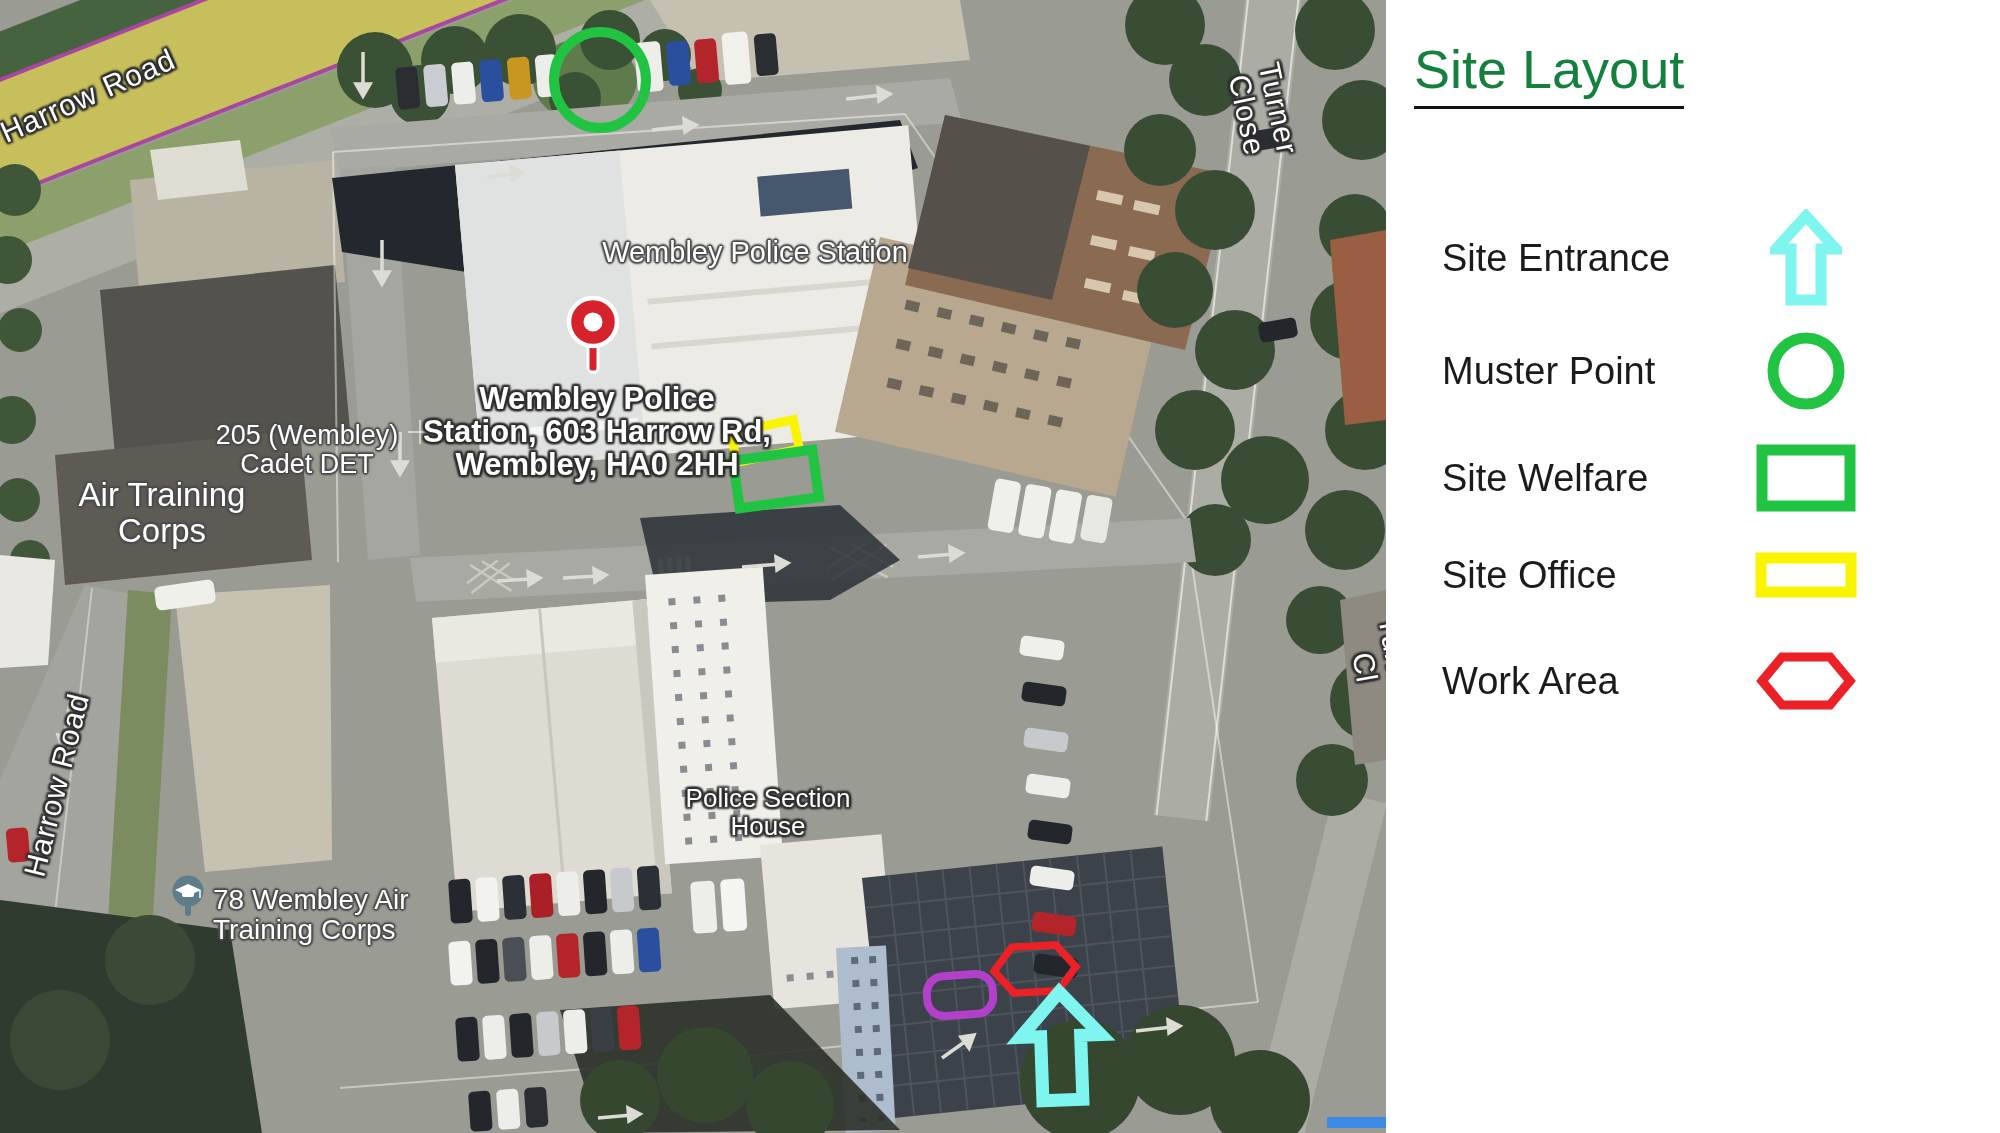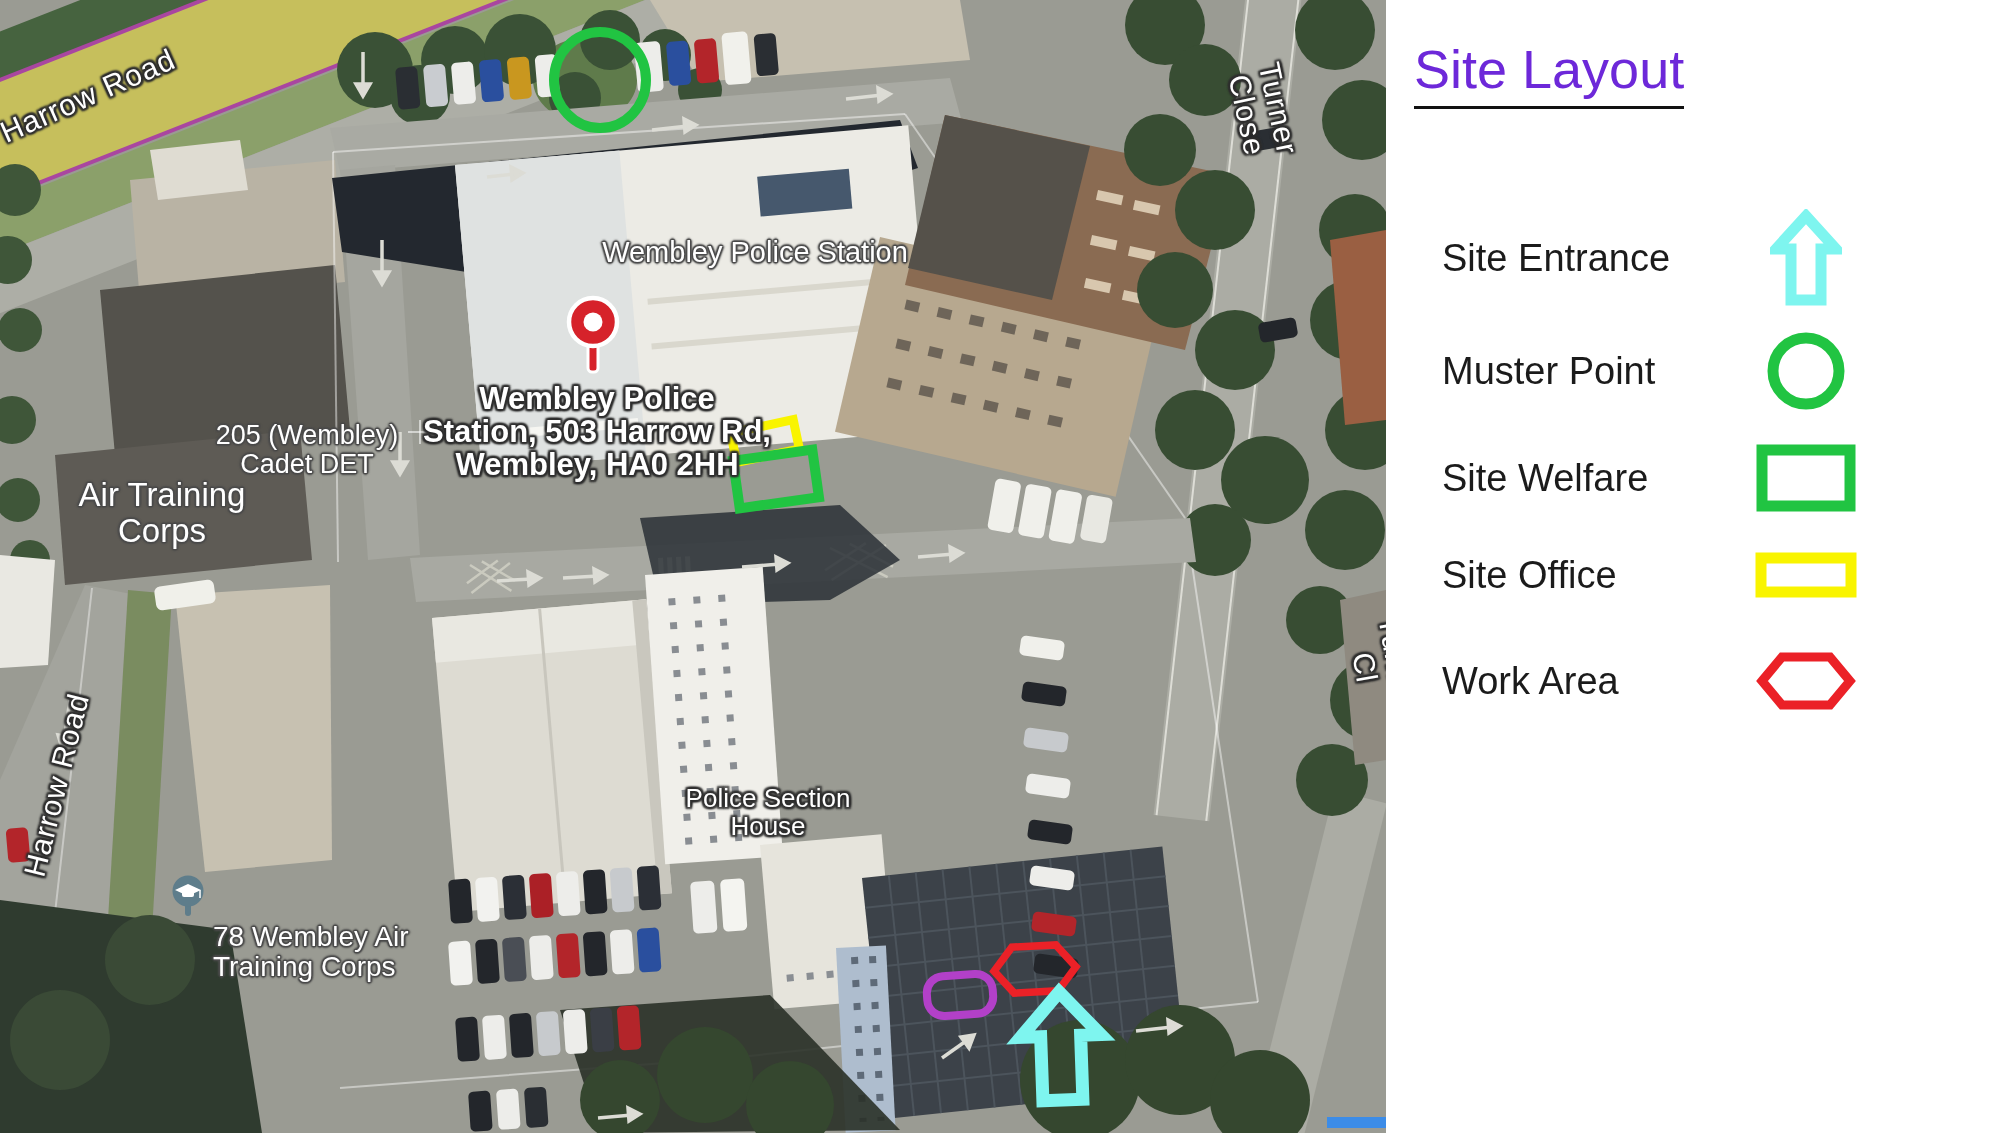--- a/index.html
+++ b/index.html
@@ -16,21 +16,21 @@
         2px 2px 2px #2e2e2e,-2px -2px 2px #2e2e2e,2px -2px 2px #2e2e2e,-2px 2px 2px #2e2e2e;}
   .lbl-roof{font-size:29px;font-weight:500;}
   .lbl-address{font-size:31px;font-weight:700;line-height:33px;}
   .lbl-cadet{font-size:27px;font-weight:500;}
   .lbl-atc{font-size:33px;font-weight:500;}
   .lbl-section{font-size:26px;font-weight:500;}
   .lbl-atc78{font-size:28px;font-weight:500;transform:translate(0,-50%);text-align:left;}
   .lbl-road{font-size:30px;font-weight:500;letter-spacing:1px;}
   
   .panel{position:absolute;left:1386px;top:0;width:614px;height:1133px;background:#fff;}
-  .panel-title{position:absolute;left:28px;top:38px;font-size:54px;font-weight:400;color:#6d28d9;
+  .panel-title{position:absolute;left:28px;top:38px;font-size:54px;font-weight:400;color:#15803d;
                border-bottom:3px solid #111;padding-bottom:6px;display:inline-block;}
   .legend-row{position:absolute;left:0;width:100%;height:110px;display:flex;align-items:center;padding-left:28px;}
   .legend-label{margin-left:28px;font-size:38px;color:#1b1b1b;}
   .legend-symbol{position:absolute;left:360px;width:120px;display:flex;align-items:center;justify-content:center;}
 </style>
 </head>
 <body>
 
 <div class="stage">
 
@@ -437,27 +437,27 @@
       </g>
     </svg>
 
     <div class="maplbl lbl-road halo-strong" style="left:88px;top:96px;transform:translate(-50%,-50%) rotate(-24deg);">Harrow Road</div>
     <div class="maplbl lbl-road halo-strong" style="left:57px;top:785px;transform:translate(-50%,-50%) rotate(-76deg);">Harrow Road</div>
     <div class="maplbl lbl-road halo-strong" style="left:1262px;top:112px;transform:translate(-50%,-50%) rotate(78deg);">Turner Close</div>
     <div class="maplbl lbl-road halo-strong" style="left:1380px;top:665px;transform:translate(-50%,-50%) rotate(80deg);">Turner Cl</div>
 
     <div class="maplbl lbl-roof halo" style="left:755px;top:253px;">Wembley Police Station</div>
     <div class="maplbl lbl-address halo-strong" style="left:597px;top:431px;">Wembley Police
-Station, 503 Harrow Rd,
+Station, 603 Harrow Rd,
 Wembley, HA0 2HH</div>
     <div class="maplbl lbl-cadet halo" style="left:307px;top:450px;">205 (Wembley)
 Cadet DET</div>
     <div class="maplbl lbl-atc halo" style="left:162px;top:513px;">Air Training
 Corps</div>
-    <div class="maplbl lbl-atc78 halo" style="left:213px;top:952px;">78 Wembley Air
+    <div class="maplbl lbl-atc78 halo" style="left:213px;top:915px;">78 Wembley Air
 Training Corps</div>
     <div class="maplbl lbl-section halo-strong" style="left:768px;top:812px;">Police Section
 House</div>
   </div>
 
   <div class="panel">
     <div class="panel-title">Site Layout</div>
 
     <div class="legend-row" style="top:203px;">
       <span class="legend-label">Site Entrance</span>

